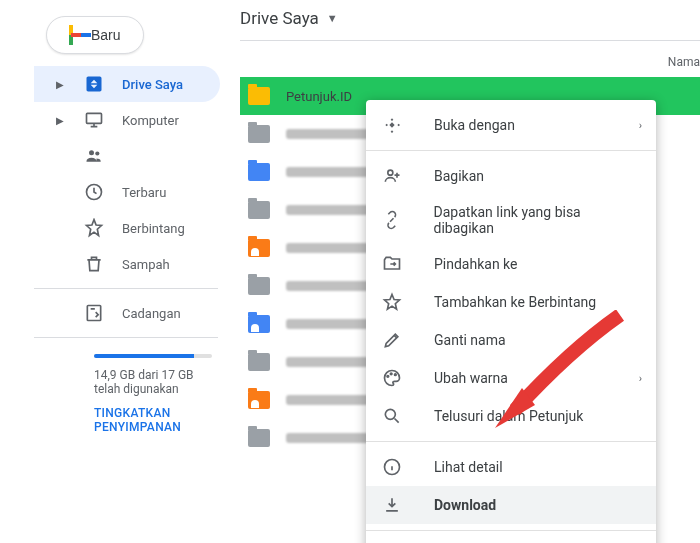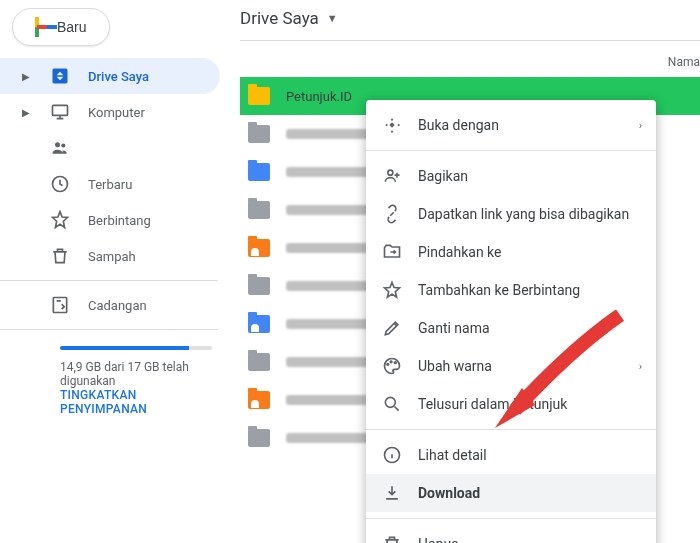--- a/index.html
+++ b/index.html
@@ -1,46 +1,46 @@
 <!DOCTYPE html>
 <html><head>
 <meta charset="utf-8">
 <style>
 * { box-sizing: border-box; margin: 0; padding: 0; }
 body { font-family: Roboto, Arial, sans-serif; font-size: 13px; color: #5f6368; background: #fff; width: 700px; height: 543px; overflow: hidden; position: relative; }
-.sidebar { position: absolute; left: 0; top: 0; width: 230px; height: 408px; }
+.sidebar { position: absolute; left: 0; top: 8px; width: 230px; height: 408px; padding-left: 34px; }
 .new-btn { display: inline-flex; align-items: center; gap: 10px; margin: 8px 0 12px 12px; padding: 8px 22px 8px 14px; border-radius: 24px; border: 1px solid #dadce0; box-shadow: 0 1px 2px rgba(0,0,0,0.1); font-size: 14px; color: #3c4043; background: #fff; }
 .plus { width: 20px; height: 20px; position: relative; }
 .plus::before, .plus::after { content: ''; position: absolute; background: #34a853; }
 .plus::before { width: 4px; height: 20px; left: 8px; background: linear-gradient(to bottom, #fbbc04 50%, #34a853 50%); }
 .plus::after { width: 20px; height: 4px; top: 8px; background: linear-gradient(to right, #ea4335 50%, #1a73e8 50%); }
 .nav-item { display: flex; align-items: center; gap: 18px; padding: 8px 12px 8px 22px; font-size: 13px; color: #5f6368; border-radius: 0 20px 20px 0; margin-right: 10px; }
 .nav-item.active { background: #e8f0fe; color: #1967d2; font-weight: 500; }
 .nav-item .caret { width: 10px; color: #5f6368; font-size: 10px; }
 .nav-item .icon { width: 20px; height: 20px; display: flex; align-items: center; justify-content: center; }
 .divider { border-top: 1px solid #dadce0; margin: 6px 12px 6px 0; }
 .storage { padding: 10px 18px 10px 60px; font-size: 12px; }
 .storage-bar { height: 4px; background: #e0e0e0; border-radius: 2px; margin-bottom: 10px; overflow: hidden; }
 .storage-bar-fill { height: 100%; width: 85%; background: #1a73e8; }
-.upgrade { color: #1a73e8; font-weight: 500; font-size: 12px; letter-spacing: 0.3px; }
+.upgrade { color: #1a73e8; font-weight: 500; margin-top: 10px; font-size: 12px; letter-spacing: 0.3px; }
 .main { position: absolute; left: 240px; top: 0; right: 0; }
 .crumb { display: flex; align-items: center; gap: 8px; padding: 8px 0 12px; font-size: 17px; color: #3c4043; border-bottom: 1px solid #dadce0; }
 .col-head { padding: 14px 0 8px; font-size: 12px; color: #5f6368; text-align: right; }
 .file-row { display: flex; align-items: center; gap: 16px; padding: 10px 8px; }
 .file-row.selected { background: #22c55e; }
 .folder-icon { width: 22px; height: 18px; border-radius: 2px; position: relative; }
 .folder-icon::before { content: ''; position: absolute; top: -3px; left: 0; width: 9px; height: 4px; border-radius: 1px 1px 0 0; background: inherit; }
 .folder-yellow { background: #fbbc04; }
 .folder-gray { background: #9aa0a6; }
 .folder-blue { background: #4285f4; }
 .folder-orange { background: #fa7b17; }
 .folder-shared::after { content: ''; position: absolute; bottom: 1px; left: 3px; width: 8px; height: 8px; background: #fff; border-radius: 50% 50% 0 0; }
 .blur-name { display: inline-block; width: 90px; height: 10px; background: #c0c0c0; border-radius: 3px; filter: blur(1px); }
 .context-menu { position: absolute; left: 366px; top: 100px; width: 290px; background: #fff; border-radius: 4px; box-shadow: 0 2px 12px rgba(0,0,0,0.3); padding: 6px 0; z-index: 10; }
-.menu-item { display: flex; align-items: center; gap: 16px; padding: 9px 16px; font-size: 14px; color: #3c4043; position: relative; }
+.menu-item { display: flex; align-items: center; gap: 32px; padding: 9px 16px; font-size: 14px; color: #3c4043; position: relative; }
 .menu-item.hover { background: #f1f3f4; font-weight: bold; }
 .menu-item .icon { width: 20px; height: 20px; display: flex; align-items: center; justify-content: center; color: #5f6368; }
 .menu-item .chev { position: absolute; right: 14px; color: #5f6368; font-size: 11px; }
 .menu-sep { border-top: 1px solid #e0e0e0; margin: 6px 0; }
 .arrow { position: absolute; left: 490px; top: 310px; width: 140px; height: 120px; z-index: 20; pointer-events: none; }
 svg { width: 100%; height: 100%; }
 </style>
 </head>
 <body>
 

